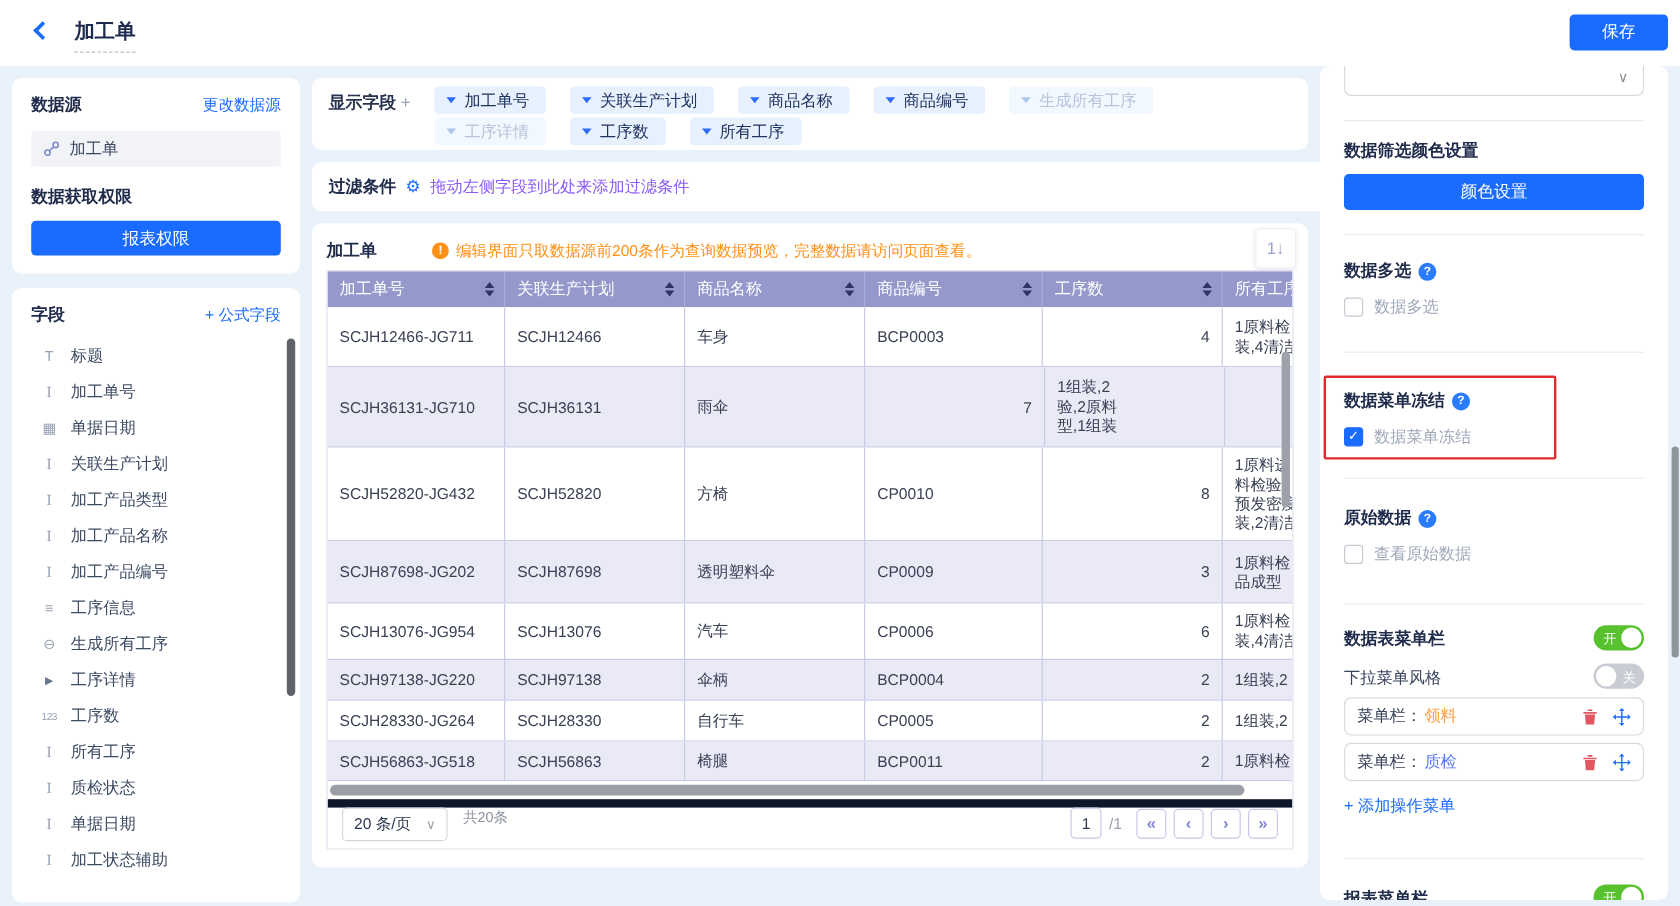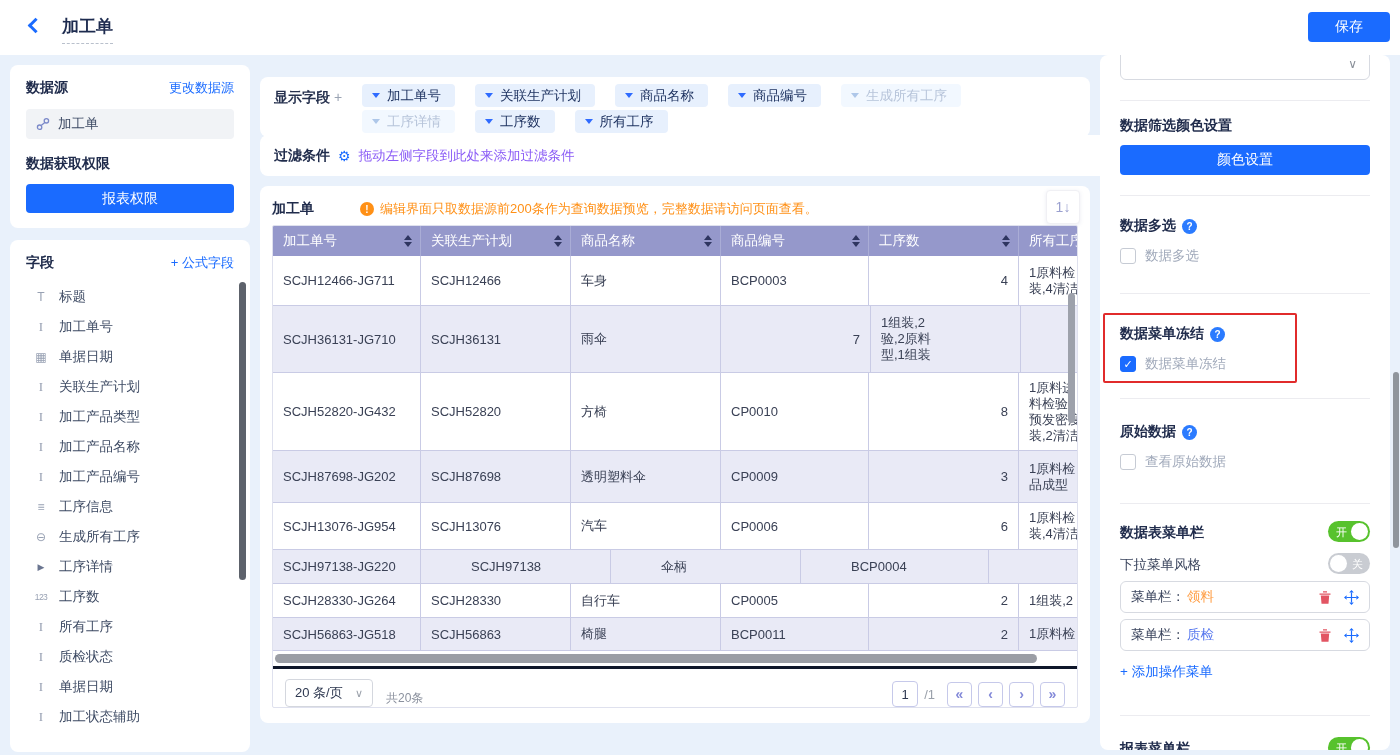--- a/index.html
+++ b/index.html
@@ -33,21 +33,21 @@
   .field-list { margin-top:10px; }
   .field-item { height:30px; display:flex; align-items:center; gap:9px; padding-left:6px; font-size:13.5px;
                 color:#3d4a63; cursor:pointer; }
   .f-icon { width:18px; text-align:center; color:#98a1b3; font-size:12px; flex:0 0 18px; }
   .f-icon.i-text { font-family:"Liberation Serif",serif; font-size:13px; }
   .f-icon.i-number { font-size:8.5px; letter-spacing:-0.5px; }
   .f-icon.i-caret { color:#6a7590; font-size:9px; }
   .fields-scroll { position:absolute; right:4px; top:42px; width:7px; height:298px; background:#5d626b; border-radius:4px; }
 
   
-  .card-chips { left:260px; top:77px; width:830px; height:60px; padding:7px 14px 6px 14px; display:flex; }
+  .card-chips { left:260px; top:65px; width:830px; height:60px; padding:7px 14px 6px 14px; display:flex; }
   .chips-label { flex:0 0 88px; padding-top:5px; font-size:14px; color:#27324f; font-weight:600; }
   .chips-label .plus { color:#9aa3b3; font-weight:400; margin-left:4px; }
   .chips-rows { flex:1; }
   .chip-row { display:flex; gap:20px; margin-bottom:3px; }
   .chip { height:23px; background:#e7f0fd; border-radius:4px; display:flex; align-items:center; gap:7px;
           padding:0 14px 0 10px; font-size:13.5px; color:#1f3361; cursor:pointer; white-space:nowrap; }
   .chip .caret { width:0; height:0; border-left:4px solid transparent; border-right:4px solid transparent;
                  border-top:5px solid #2f6bff; }
   .chip.disabled { background:#f2f8ff; color:#b7c4da; }
   .chip.disabled .caret { border-top-color:#aec7e9; }
@@ -80,26 +80,26 @@
   .tbody { position:relative; height:395px; overflow:hidden; }
   .trow { display:flex; border-bottom:1px solid #c9cbe5; background:#fff; }
   .trow.alt { background:#e9eaf6; }
   .td { flex:0 0 auto; display:flex; align-items:center; padding:0 10px; font-size:13px; color:#3a4155;
         border-right:1px solid #c9cbe5; overflow:hidden; white-space:nowrap; }
   .td.num { justify-content:flex-end; }
   .td.procs { flex-direction:column; align-items:flex-start; justify-content:center; }
   .proc-line { line-height:16px; white-space:nowrap; }
   .c1{width:148px;} .c2{width:150px;} .c3{width:150px;} .c4{width:148px;} .c5{width:150px;} .c6{width:150px;}
   .trow:nth-child(1){min-height:50px;} .trow:nth-child(2){min-height:67px;} .trow:nth-child(3){min-height:78px;}
-  .trow:nth-child(4){min-height:52px;} .trow:nth-child(5){min-height:47px;} .trow:nth-child(6){min-height:34px;gap:40px;}
+  .trow:nth-child(4){min-height:52px;} .trow:nth-child(5){min-height:47px;} .trow:nth-child(6){min-height:34px;}
   .trow:nth-child(7){min-height:34px;} .trow:nth-child(8){min-height:33px;}
   .v-scroll { position:absolute; right:2px; top:37px; width:7px; height:130px; background:#9da1ab; border-radius:4px; }
   .h-scroll-zone { height:15px; position:relative; }
   .h-scroll { position:absolute; left:2px; top:3px; width:762px; height:9px; background:#9b9ea5; border-radius:5px; cursor:pointer; }
-  .pager { height:41px; border-top:3px solid #0f172a; display:flex; align-items:flex-end; padding:0 12px; }
+  .pager { height:41px; border-top:7px solid #0f172a; display:flex; align-items:flex-start; padding:0 12px; }
   .psize { width:88px; height:28px; border:1px solid #d4d7de; border-radius:4px; display:flex; align-items:center;
            justify-content:space-between; padding:0 9px; font-size:13px; color:#2e3850; cursor:pointer; }
   .psize .chev { color:#9aa0aa; font-size:11px; }
   .ptotal { margin-left:13px; font-size:12px; color:#8b919e; }
   .pright { margin-left:auto; display:flex; align-items:center; gap:6px; }
   .pnum { width:26px; height:26px; border:1px solid #c6c9ea; border-radius:4px; display:flex; align-items:center;
           justify-content:center; font-size:13px; color:#2e3850; }
   .pslash { font-size:13px; color:#9aa0aa; margin-right:6px; }
   .pbtn { width:25px; height:25px; border:1px solid #c6c9ea; border-radius:4px; background:#fff; color:#8389d8;
           font-size:14px; font-weight:700; display:flex; align-items:center; justify-content:center; cursor:pointer; }

